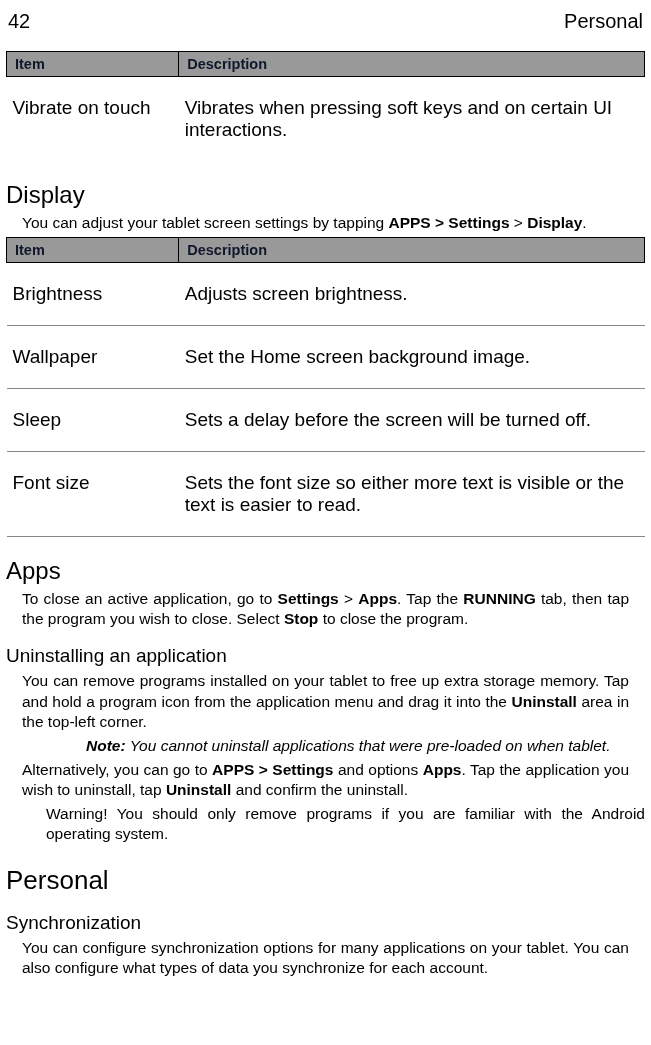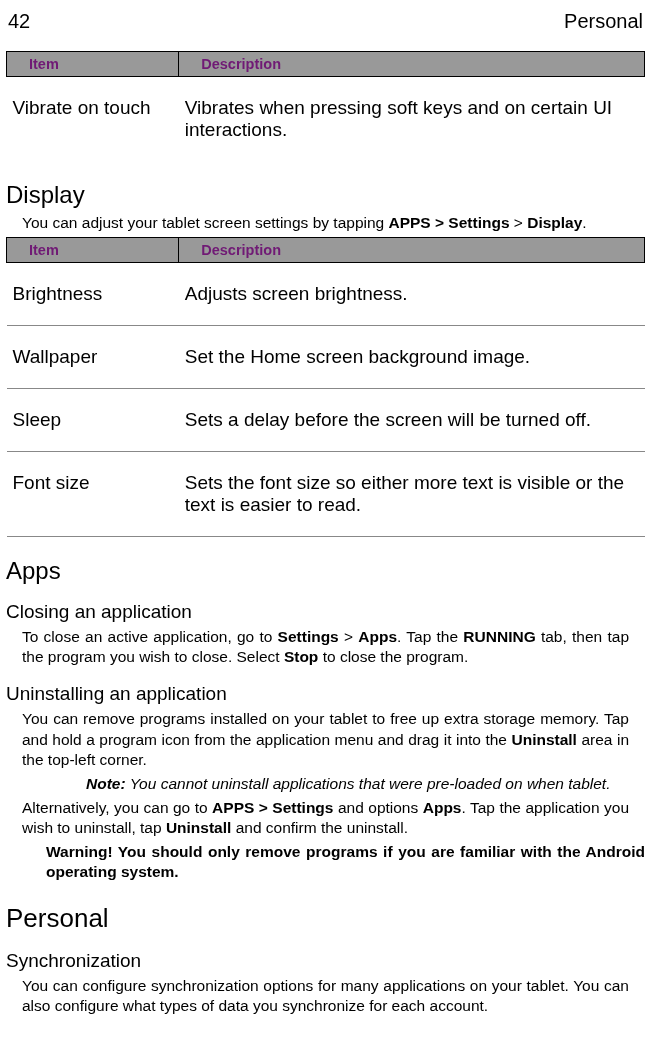--- a/index.html
+++ b/index.html
@@ -20,24 +20,24 @@
       margin-bottom: 18px;
       padding: 0 2px;
     }
     table {
       width: 100%;
       border-collapse: collapse;
       margin-bottom: 20px;
     }
     th {
       background: #999999;
-      color: #701a75;
+      color: #0f172a;
       font-weight: bold;
       text-align: left;
-      padding: 4px 22px;
+      padding: 4px 8px;
       border: 1px solid #000;
       font-size: 14.5px;
     }
     td {
       padding: 20px 6px;
       border-bottom: 1px solid #888;
       font-size: 19px;
       vertical-align: top;
     }
     td:first-child {
@@ -72,21 +72,21 @@
       font-style: italic;
       font-size: 15.5px;
       text-align: justify;
       line-height:1.3;
       margin-top:4px;
       margin-bottom:4px;
     }
     .note b { font-style: italic; margin-left: 40px; }
     .warning {
       margin-left: 40px;
-      font-weight: bold;
+      font-weight: normal;
       font-size: 15.5px;
       text-align: justify;
       line-height:1.3;
       margin-top:4px;
       margin-bottom:4px;
     }
     b { font-weight: bold; }
   </style>
 </head>
 <body>
@@ -135,21 +135,20 @@
     </tr>
     <tr>
       <td>Font size</td>
       <td>Sets the font size so either more text is visible or the text is easier to read.</td>
     </tr>
   </tbody>
     </table>
 
   <h2>Apps</h2>
 
-  <h3>Closing an application</h3>
   <p>
     <span>To close an active application, go to </span><b>Settings</b><span> &gt; </span><b>Apps</b><span>. Tap the </span><b>RUNNING</b><span> tab, then tap the program you wish to close. Select </span><b>Stop</b><span> to close the program.</span>
   </p>
 
   <h3>Uninstalling an application</h3>
   <p>
     <span>You can remove programs installed on your tablet to free up extra storage memory. Tap and hold a program icon from the application menu and drag it into the </span><b>Uninstall</b><span> area in the top-left corner.</span>
   </p>
   <div class="note">
     <b>Note:</b><span> You cannot uninstall applications that were pre-loaded on when tablet.</span>

